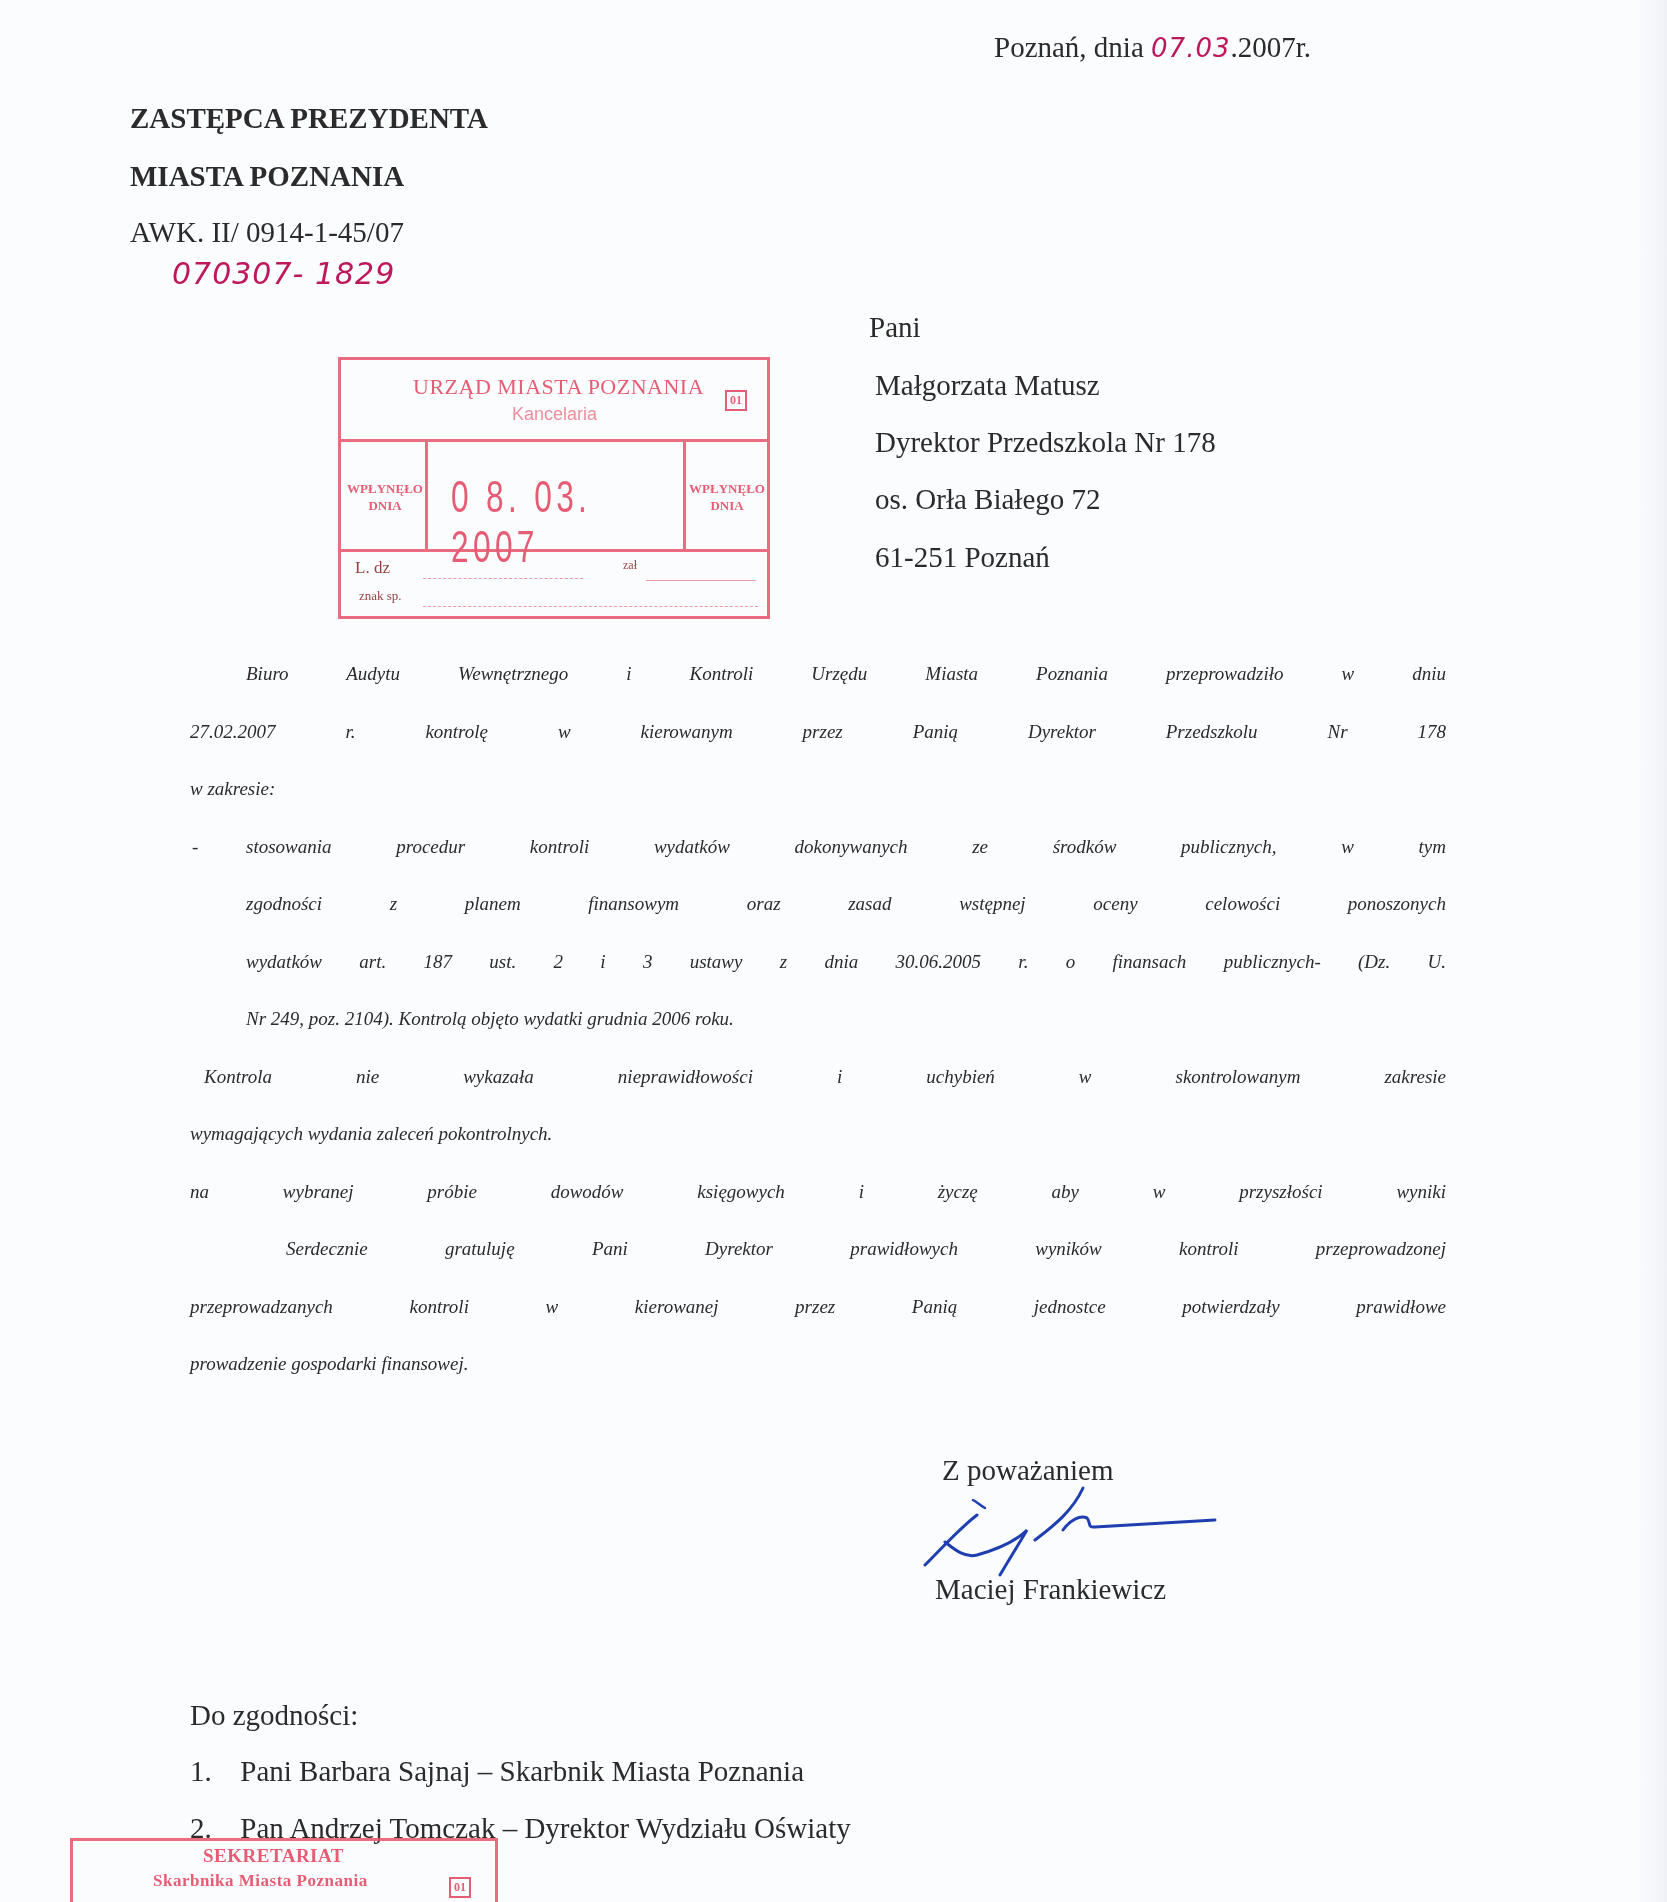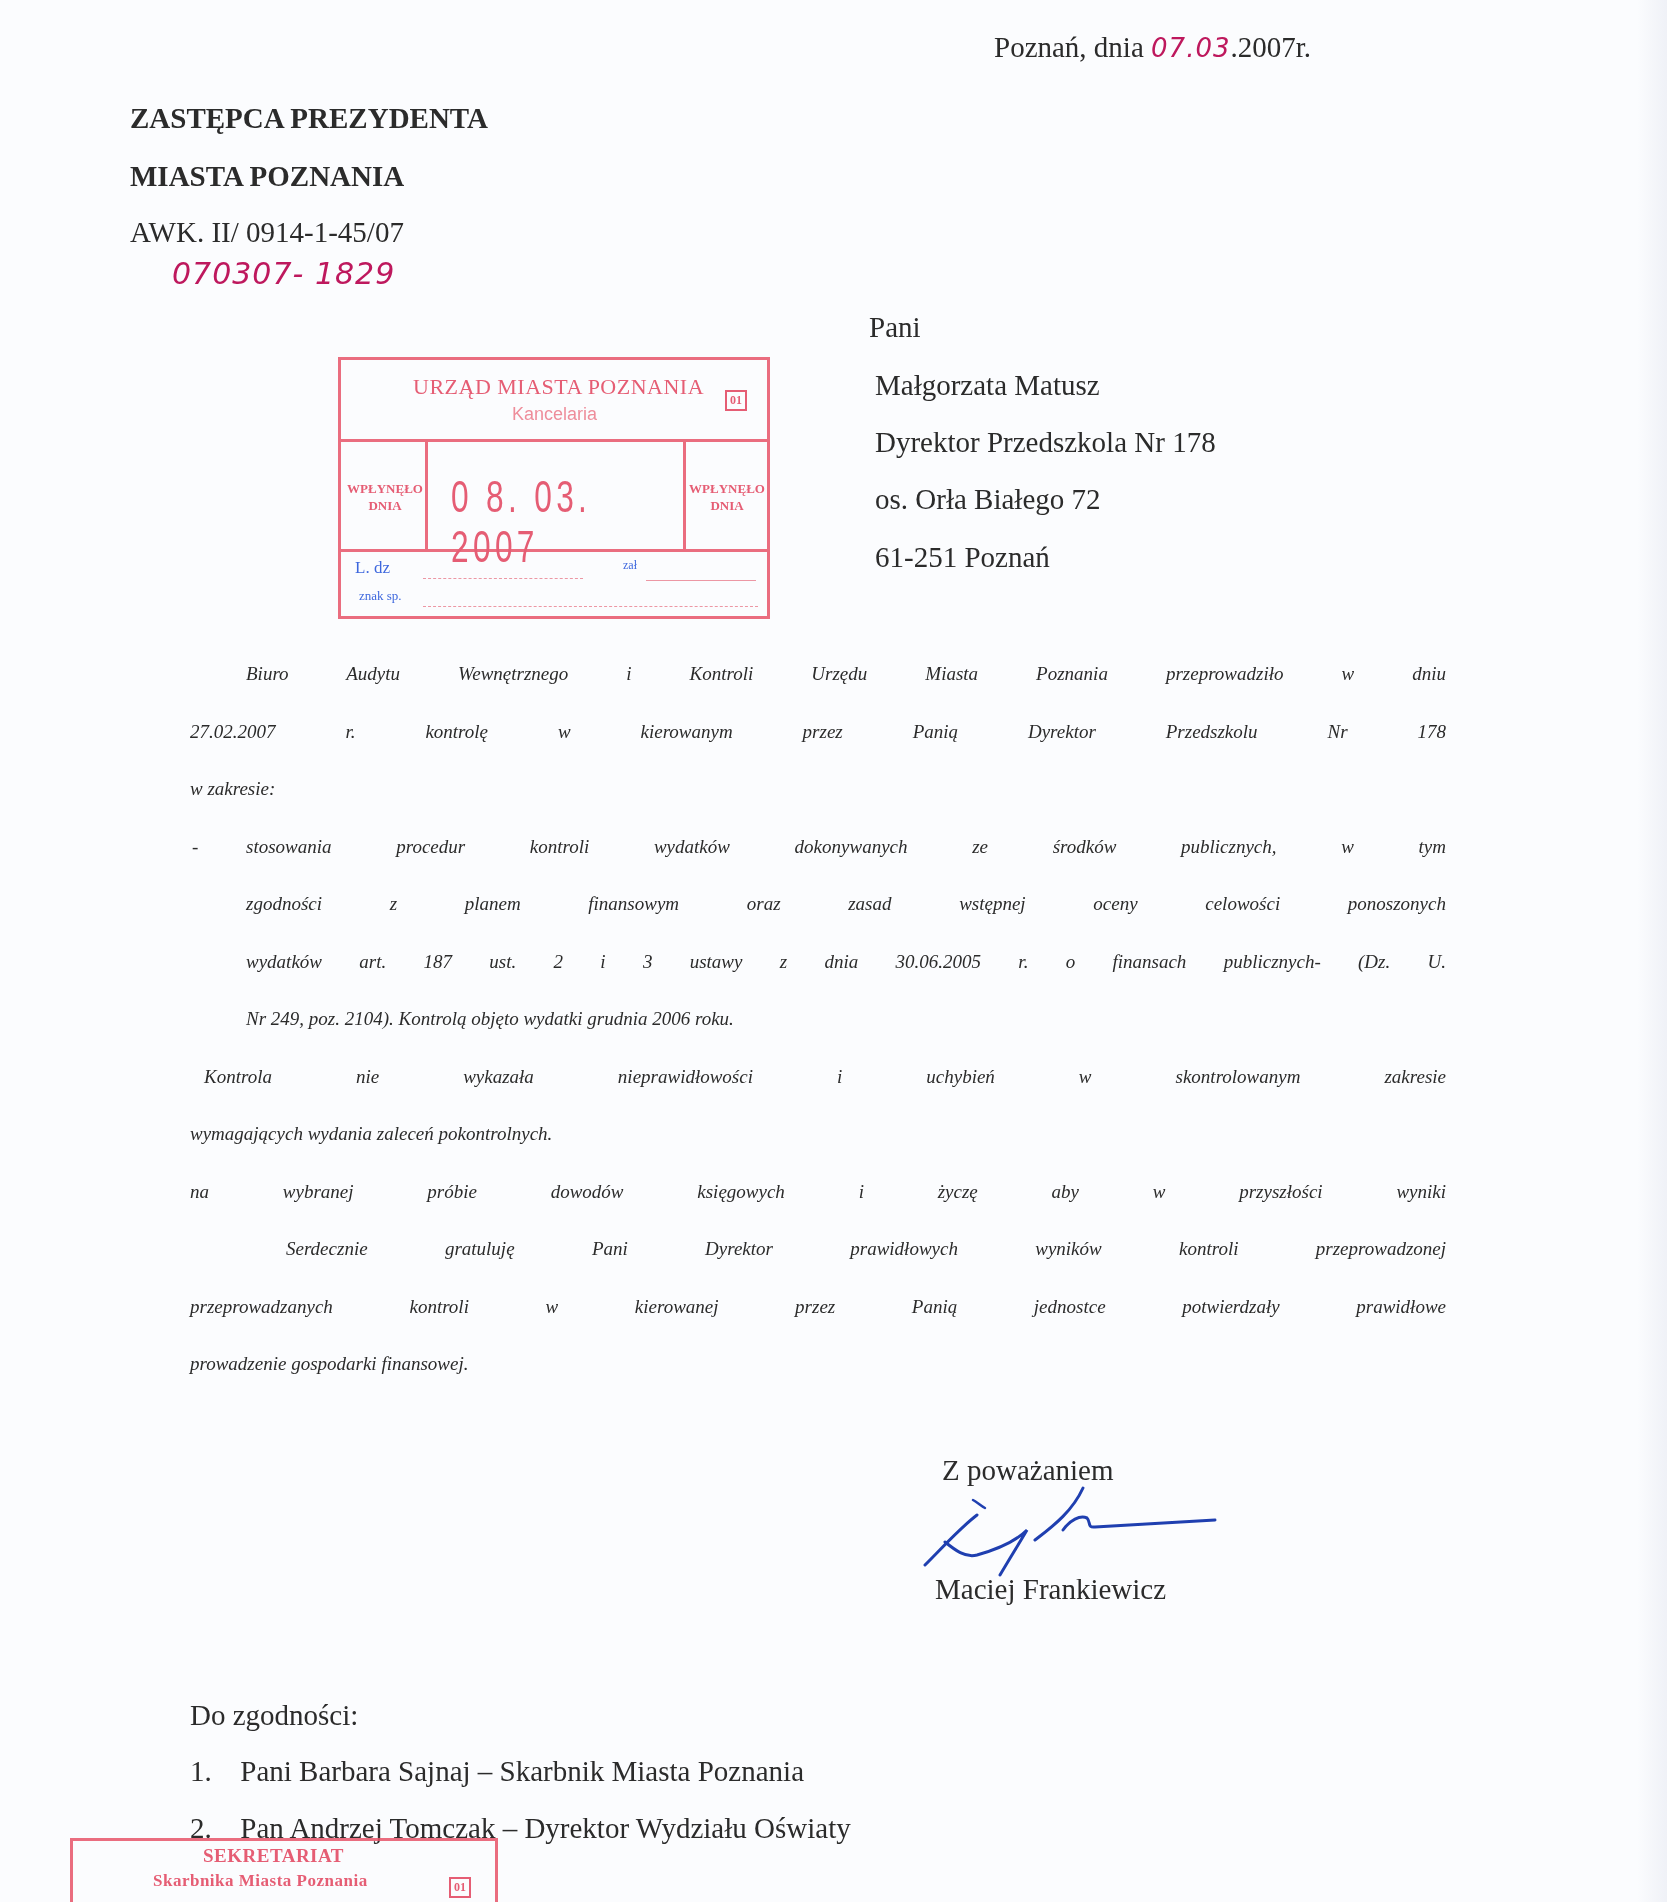--- a/index.html
+++ b/index.html
@@ -31,21 +31,21 @@
     
     .stamp { position: absolute; border: 3px solid #e8556a; color: #e2425c; opacity: 0.85; box-sizing: border-box; }
     .stamp .row { position: absolute; left: 0; right: 0; border-bottom: 3px solid #e8556a; box-sizing: border-box; }
     .stamp .cell { position: absolute; top: 0; bottom: 0; border-right: 3px solid #e8556a; box-sizing: border-box; }
     .stamp-title { position: absolute; font-family: "Liberation Serif", serif; font-size: 22px; letter-spacing: 0.5px; }
     .stamp-sub { position: absolute; font-family: "Liberation Sans", sans-serif; font-size: 18px; color: #ec7a8a; }
     .stamp-small { position: absolute; font-family: "Liberation Serif", serif; font-weight: bold; font-size: 13px; text-align: center; line-height: 17px; }
     .stamp-date { position: absolute; font-family: "Liberation Sans", sans-serif; font-size: 44px; color: #e2425c; transform: scaleX(0.72); transform-origin: left top; letter-spacing: 6px; }
     .stamp-code { position: absolute; border: 2px solid #e2425c; font-size: 12px; font-weight: bold; padding: 1px 3px; font-family: "Liberation Serif", serif; }
     .stamp-line { position: absolute; height: 0; border-top: 1px dashed #ea8695; }
-    .stamp-label { position: absolute; font-family: "Liberation Serif", serif; font-size: 17px; color: #1d4ed8; }
+    .stamp-label { position: absolute; font-family: "Liberation Serif", serif; font-size: 17px; color: #7f1d1d; }
   </style>
 </head>
 <body>
 
 <div class="edge"></div>
 
 <div class="abs txt" style="left:994px; top:30px;">
   <span>Poznań, dnia </span><span class="hand" style="font-size:26px;">07.03</span><span>.2007r.</span>
 </div>
 

